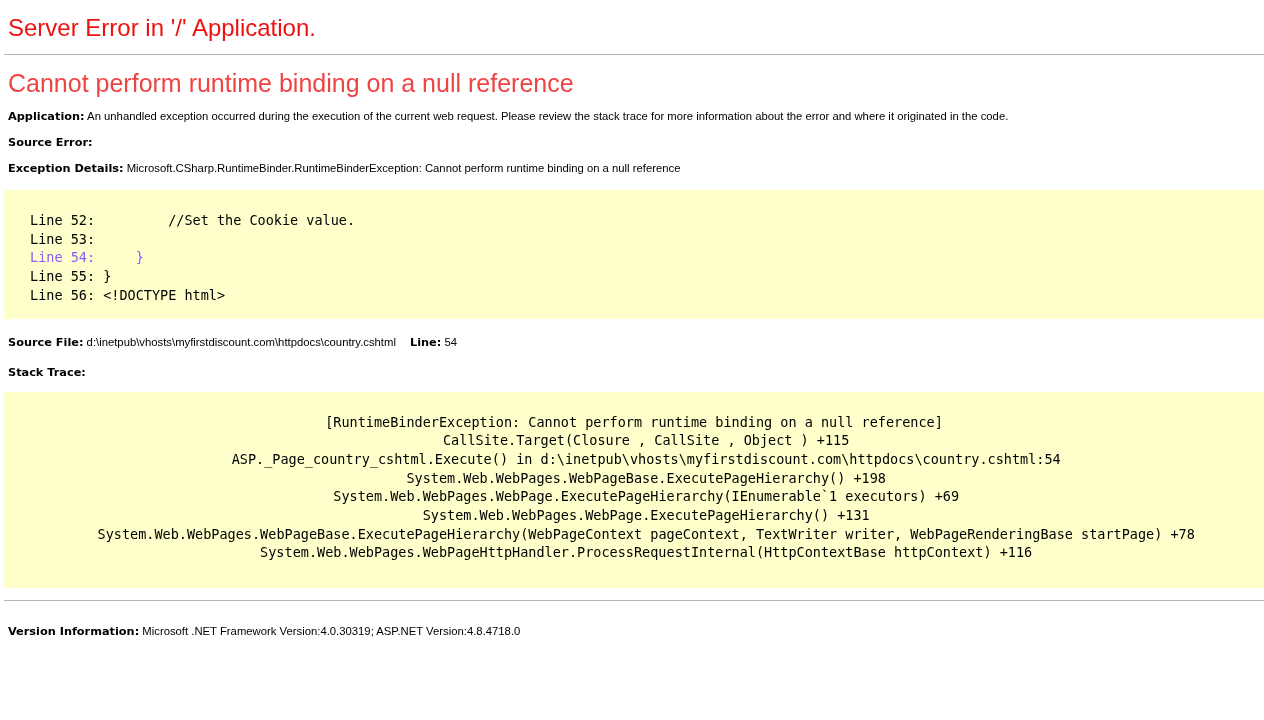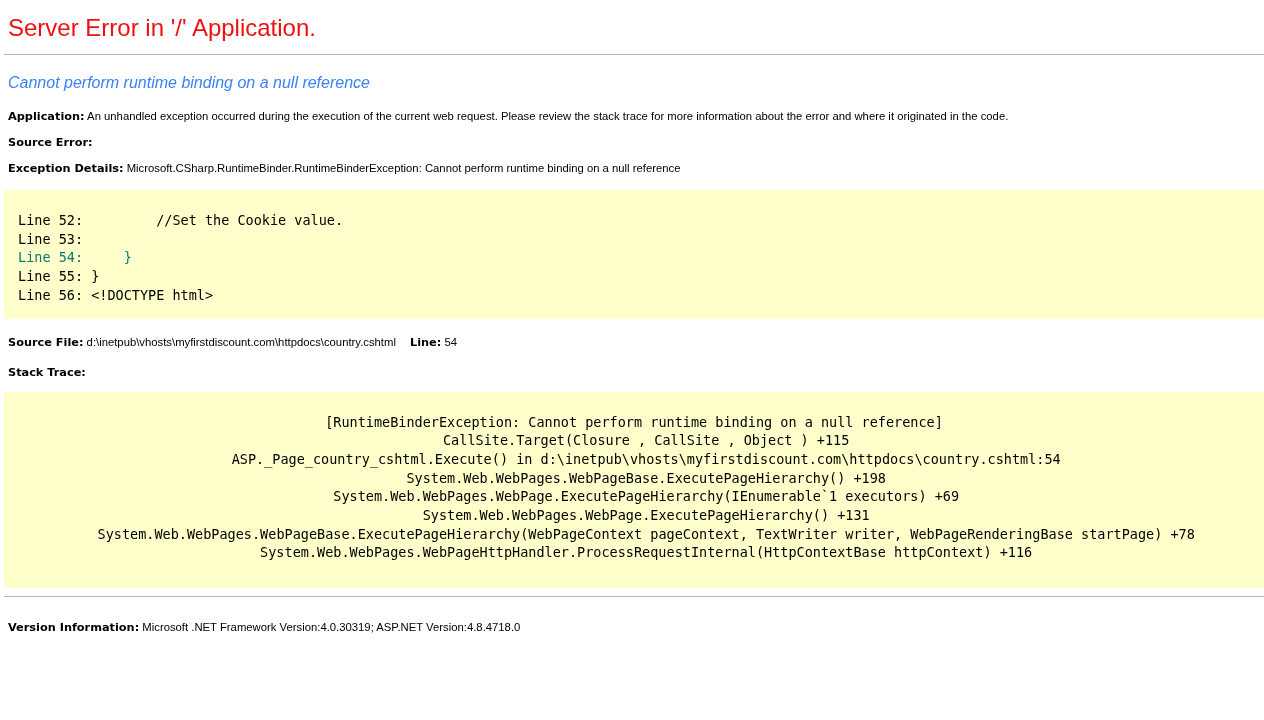--- a/index.html
+++ b/index.html
@@ -24,54 +24,53 @@
     margin: 6px 0 0 0;
   }
   hr.rule {
     border: 0;
     height: 0;
     border-top: 1px solid #b5b5b5;
     margin: 12px -8px 0 -4px;
   }
   h2.subtitle {
     font-family: "Liberation Sans", sans-serif;
-    font-size: 16px;
+    font-size: 25px;
     line-height: 24px;
     font-weight: normal;
-    font-style: italic;
-    color: #3b82f6;
+    color: #ef4444;
     margin: 16px 0 15px 0;
   }
   .meta {
     font-size: 11.3px;
     line-height: 13px;
     margin: 0 0 13px 0;
     white-space: nowrap;
   }
   .meta b {
     font-family: "DejaVu Sans", sans-serif;
     font-weight: bold;
   }
   .meta .line-label { margin-left: 14px; }
   .mt17 { margin-top: 17px; }
   .codebox {
     background: #ffffcc;
     margin: 15px -8px 0 -4px;
   }
   .codebox.stack { margin-top: 10px; }
   .codebox pre {
-    margin: 0;
+    margin: 12px;
     padding: 21px 14px 14px 14px;
     font-family: "DejaVu Sans Mono", monospace;
     font-size: 13.5px;
     line-height: 18.7px;
   }
   .codebox.stack pre { padding-bottom: 26px; text-align: center; }
   .codeline { white-space: pre; }
-  .codeline.hl { color: #0f766e; }
+  .codeline.hl { color: #8b5cf6; }
   hr.rule.bottom { margin-top: 8px; }
   .meta.version { margin-top: 24px; margin-bottom: 0; }
 </style>
 </head>
 <body>
 
 <div class="page">
 
   <h1 class="title">Server Error in '/' Application.</h1>
   <hr class="rule">

